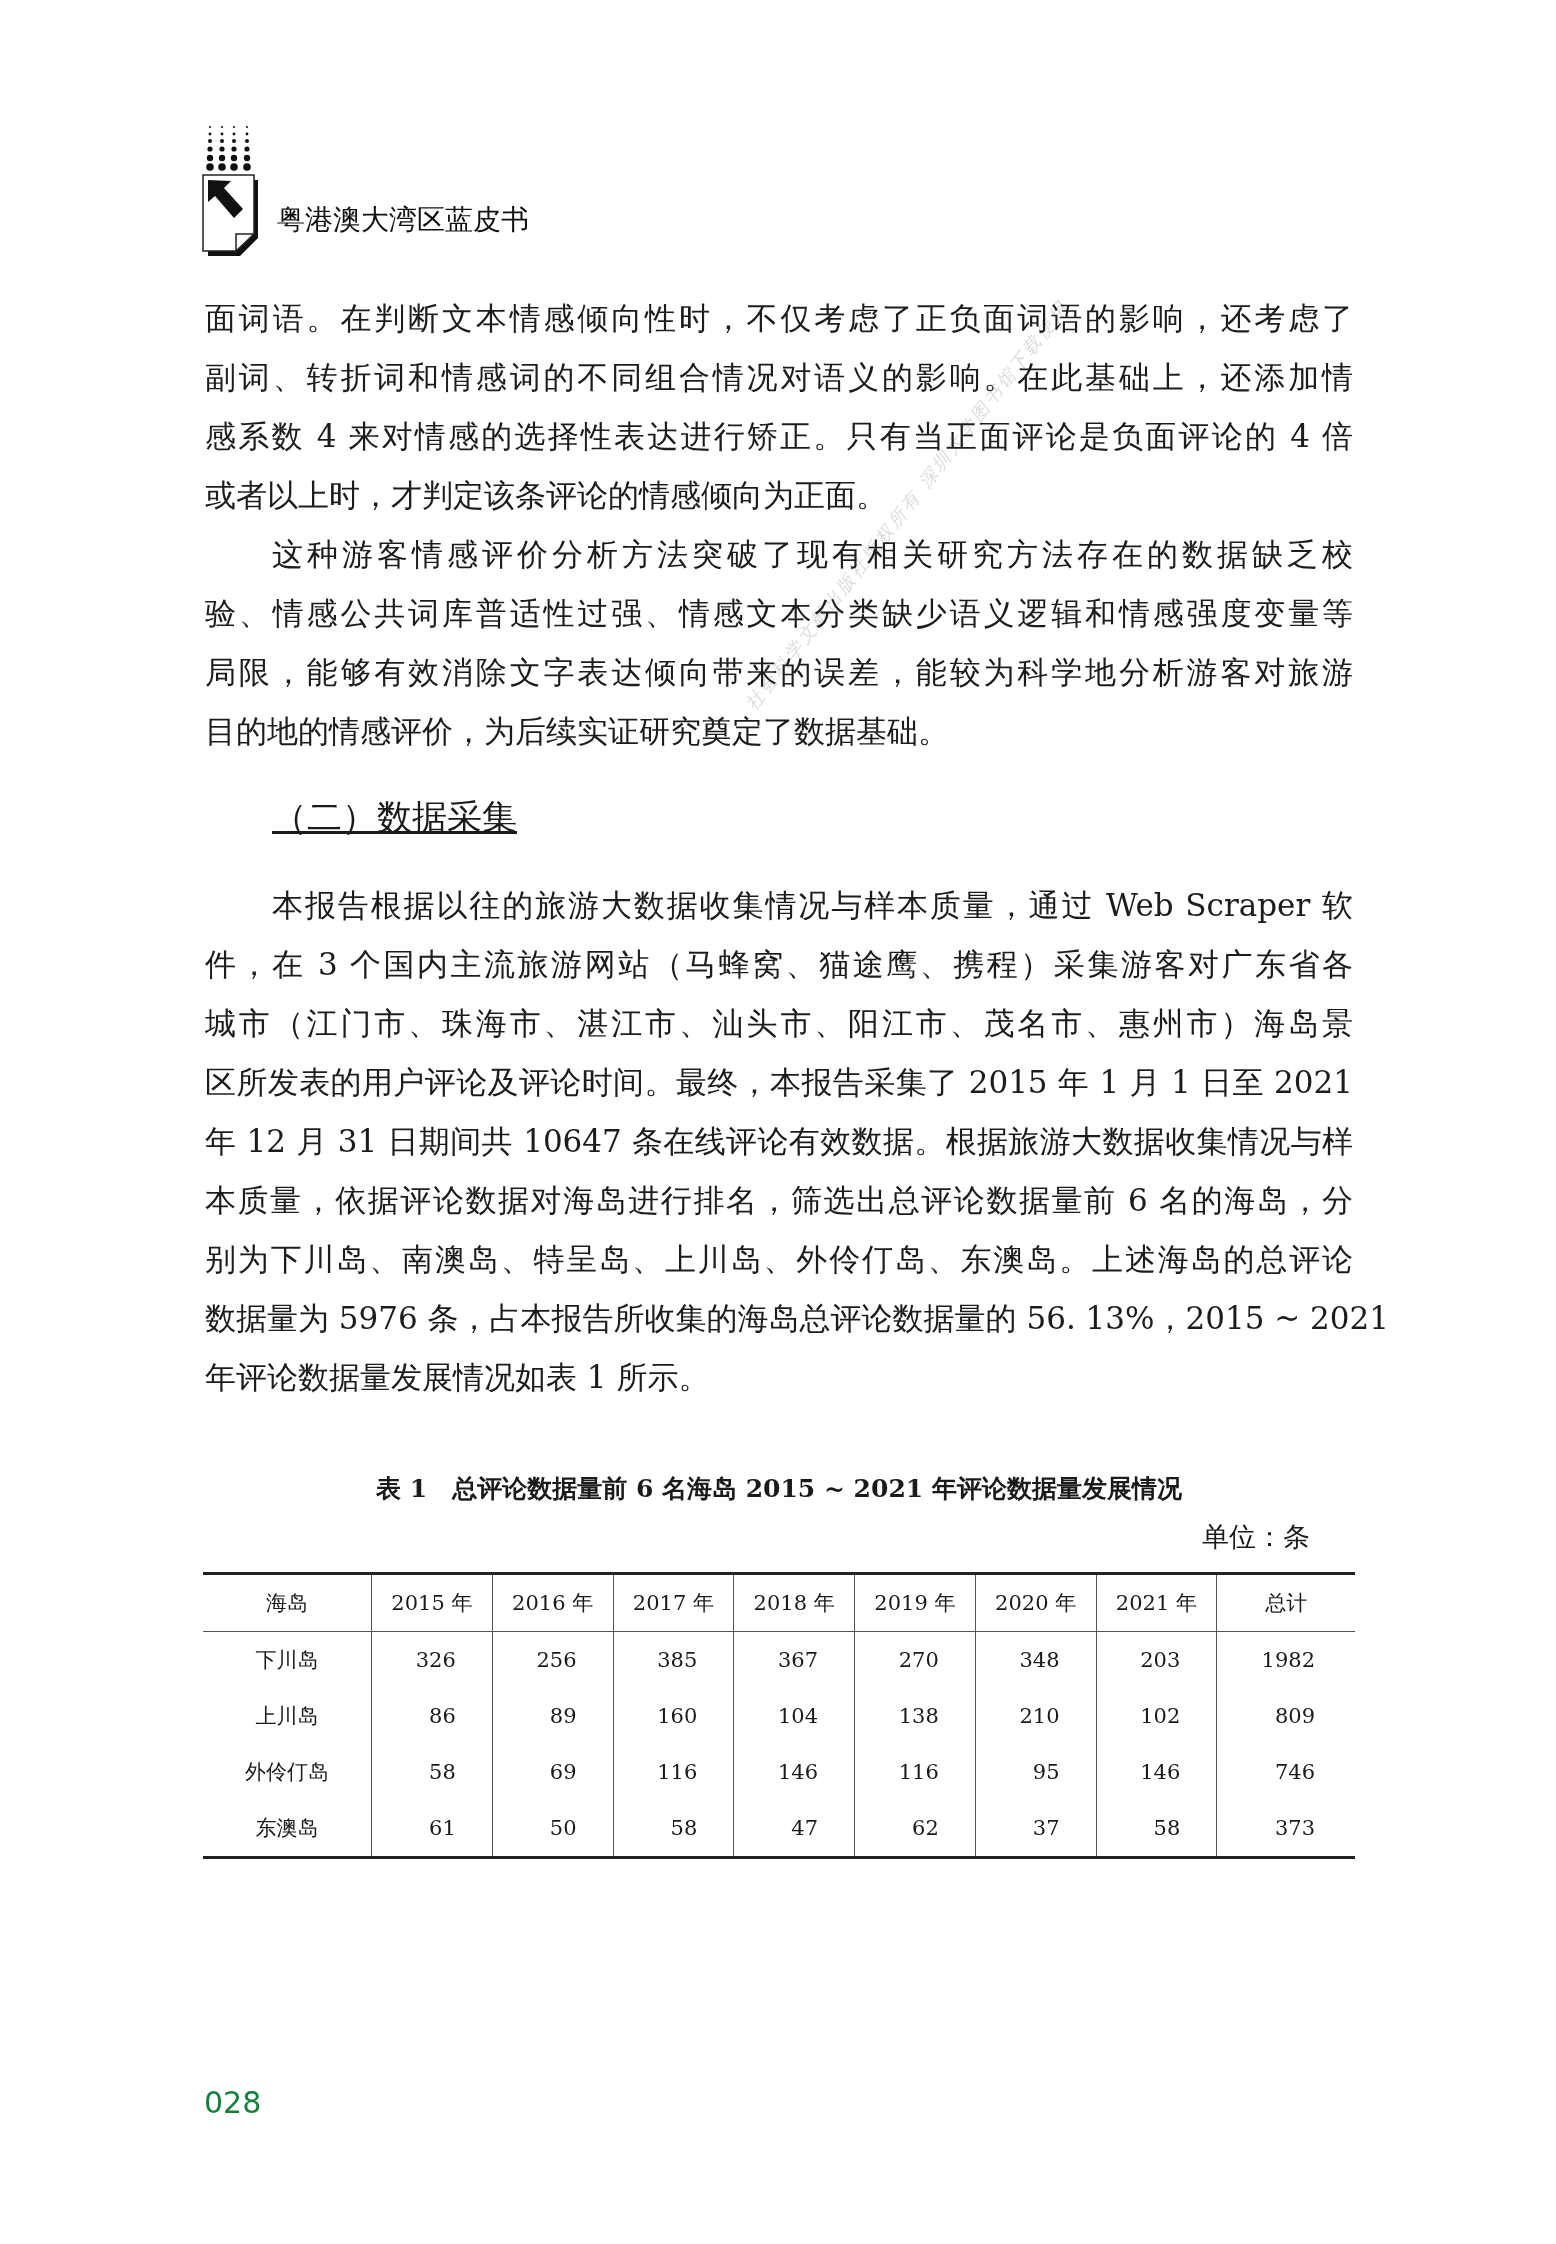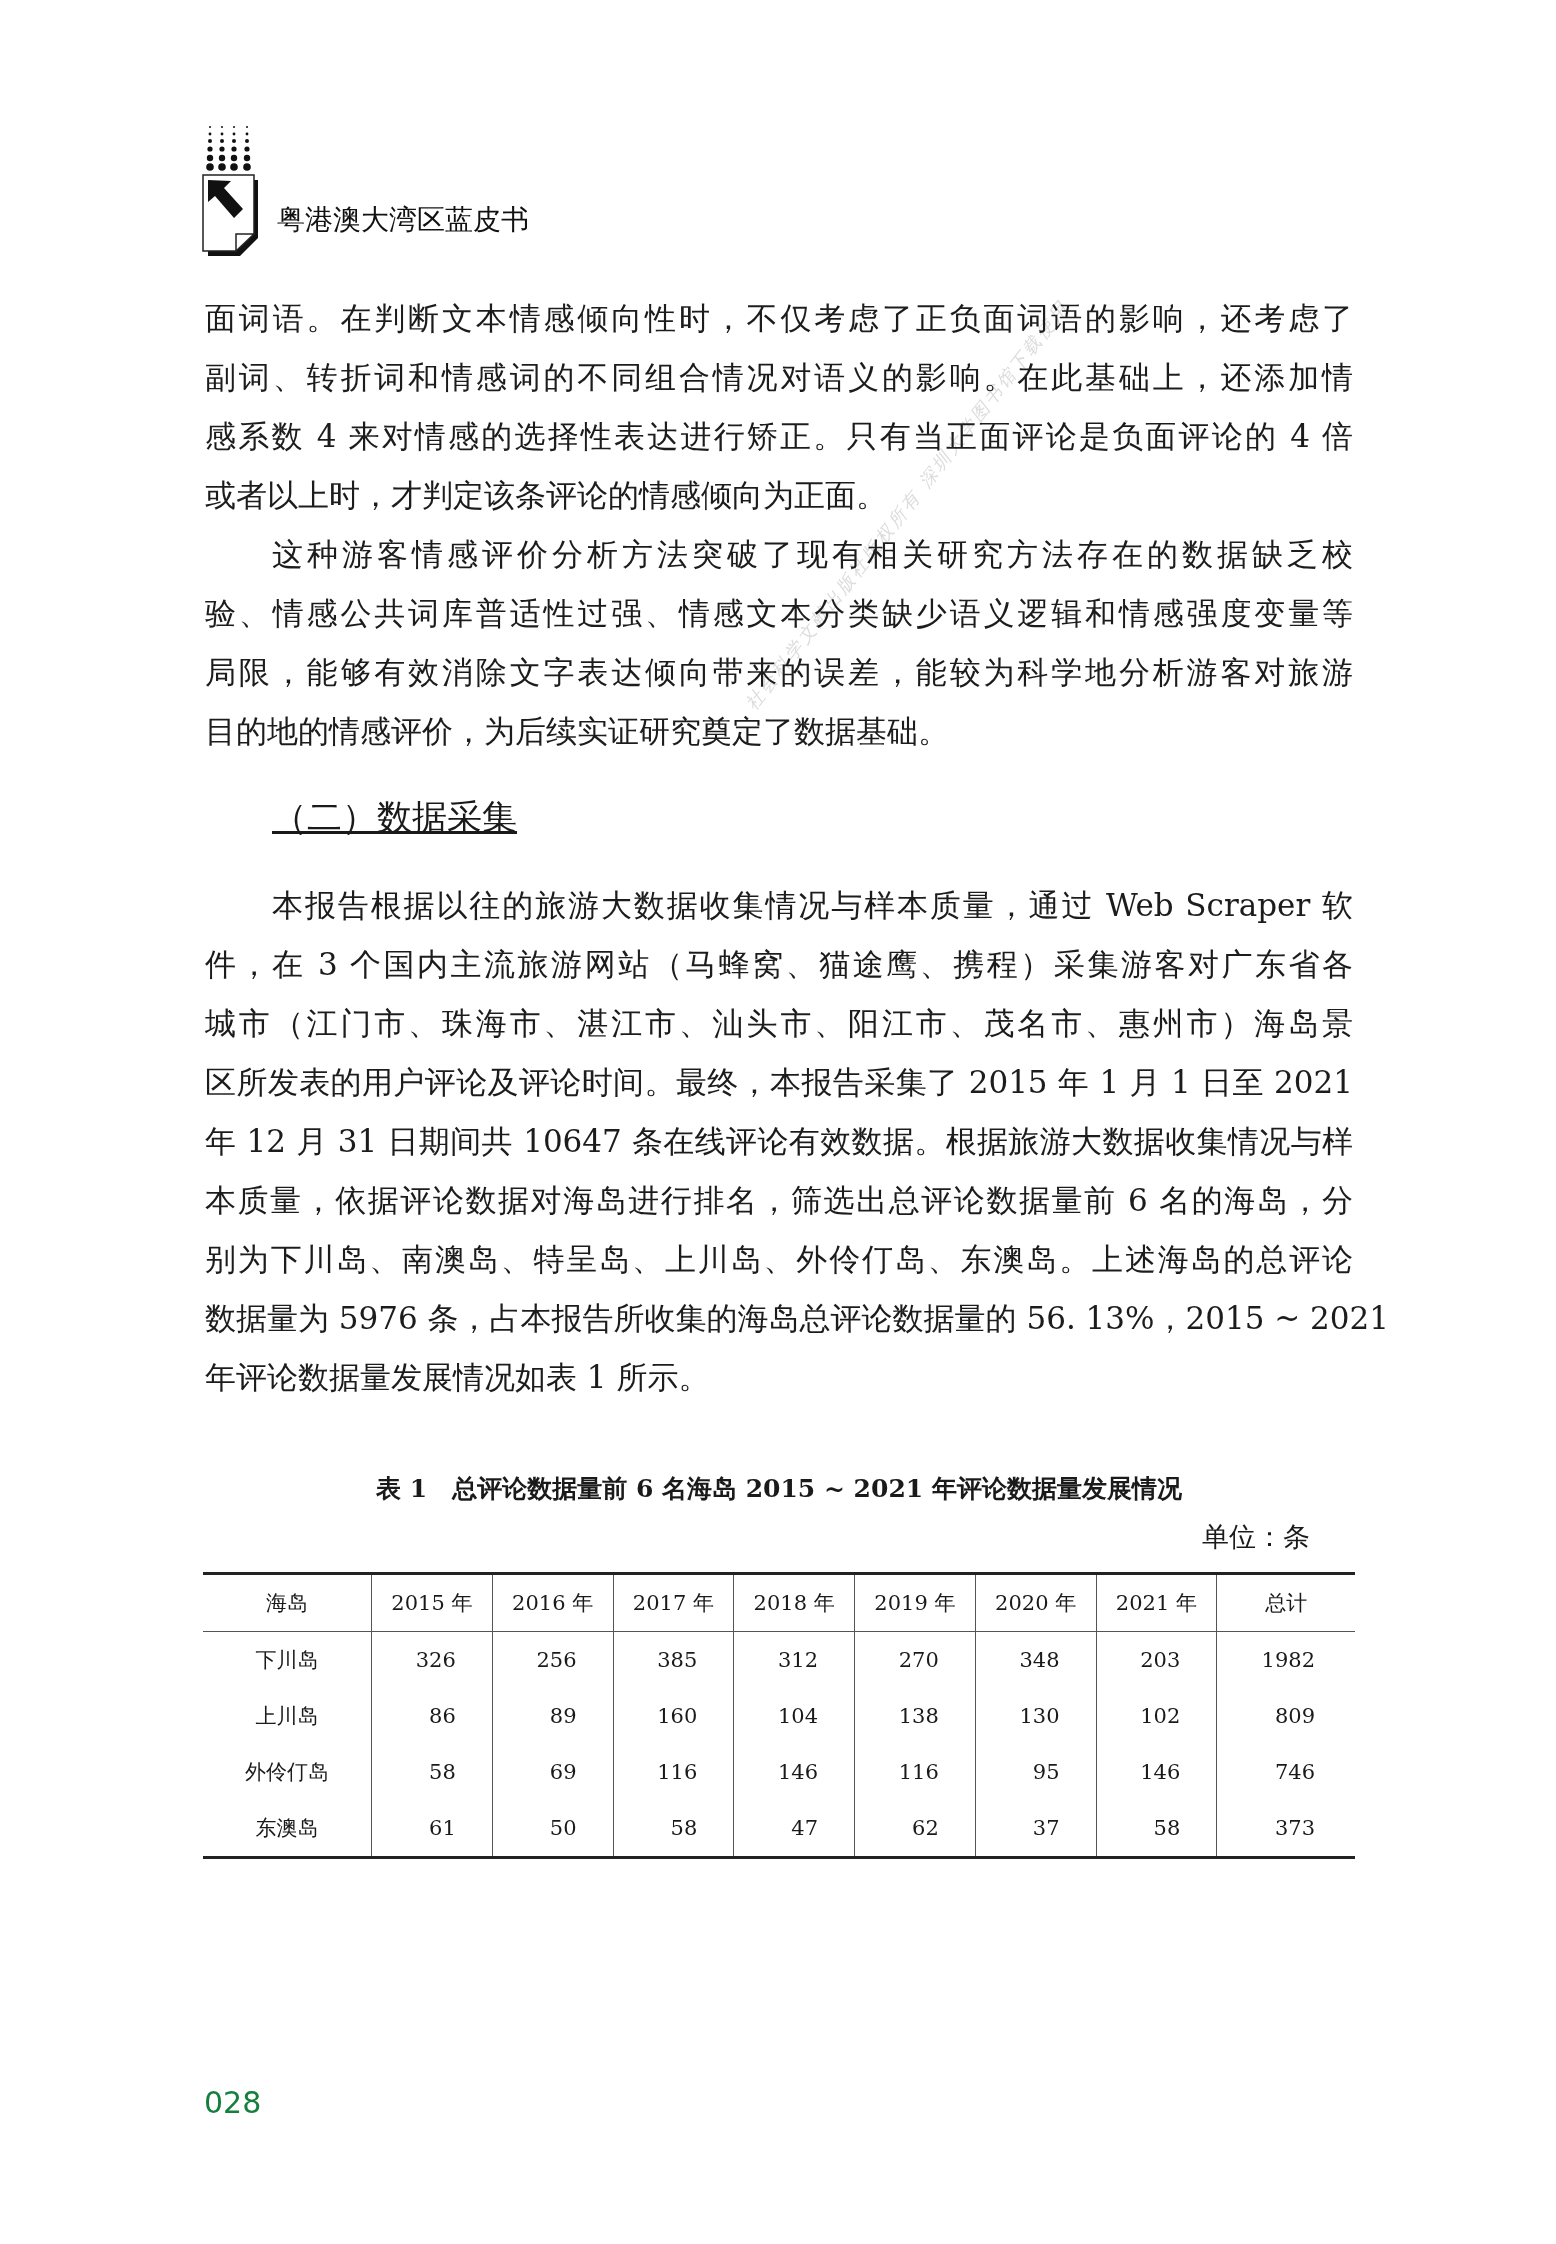--- a/index.html
+++ b/index.html
@@ -114,34 +114,34 @@
       <th>2021 年</th>
       <th>总计</th>
     </tr>
   </thead>
   <tbody>
     <tr>
       <td>下川岛</td>
       <td class="num">326</td>
       <td class="num">256</td>
       <td class="num">385</td>
-      <td class="num">312</td>
+      <td class="num">367</td>
       <td class="num">270</td>
       <td class="num">348</td>
       <td class="num">203</td>
       <td class="num total">1982</td>
     </tr>
     <tr>
       <td>上川岛</td>
       <td class="num">86</td>
       <td class="num">89</td>
       <td class="num">160</td>
       <td class="num">104</td>
       <td class="num">138</td>
-      <td class="num">130</td>
+      <td class="num">210</td>
       <td class="num">102</td>
       <td class="num total">809</td>
     </tr>
     <tr>
       <td>外伶仃岛</td>
       <td class="num">58</td>
       <td class="num">69</td>
       <td class="num">116</td>
       <td class="num">146</td>
       <td class="num">116</td>

